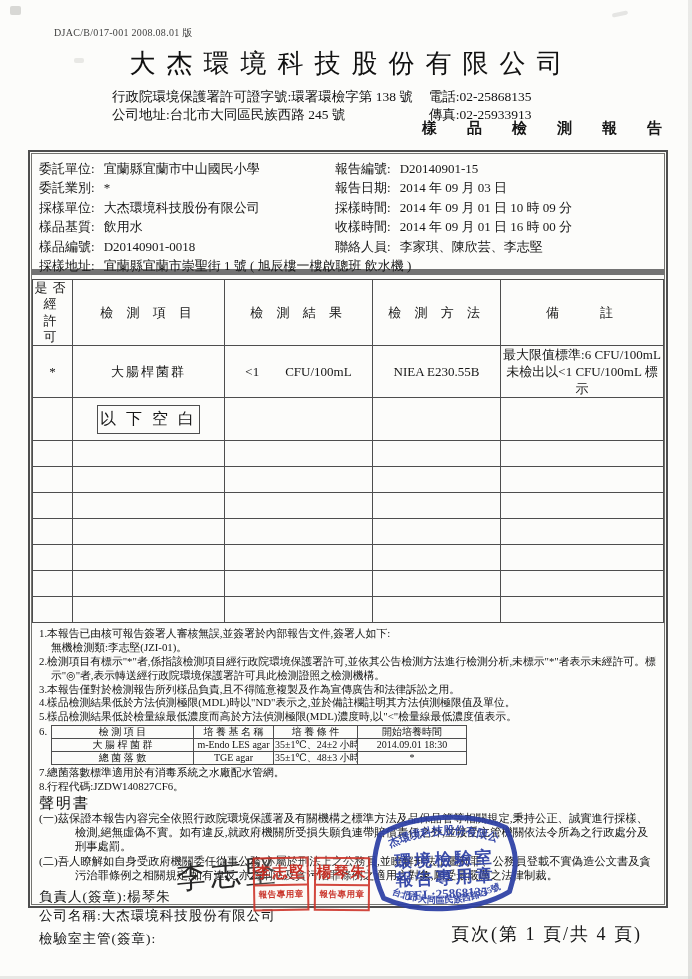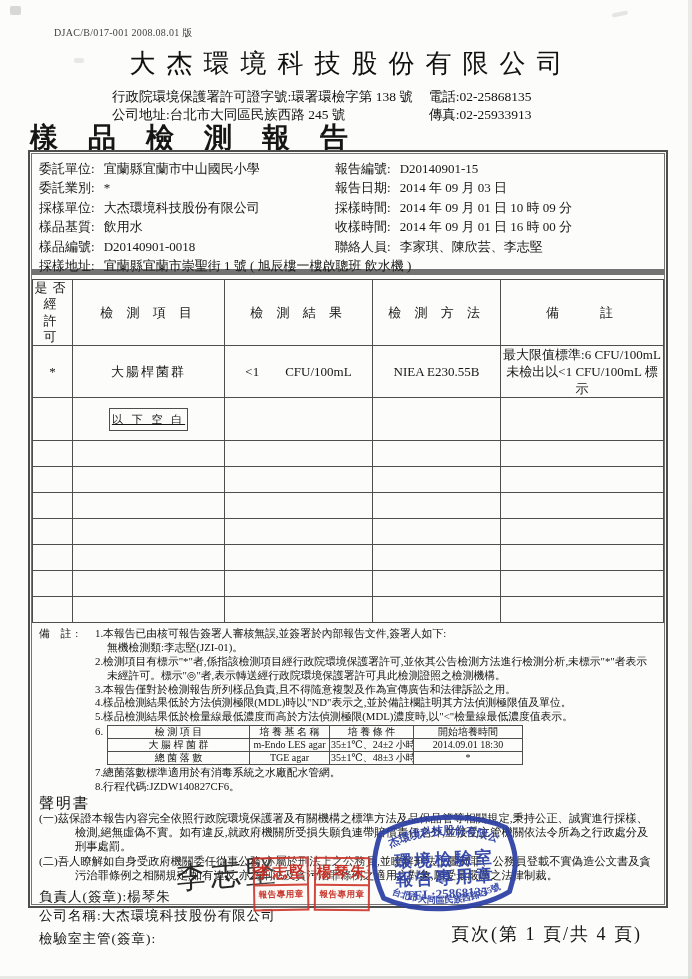--- a/index.html
+++ b/index.html
@@ -12,22 +12,22 @@
   .smudge{position:absolute;background:#b9b9b6;opacity:.55;border-radius:2px;}
   .smudge.s1{left:10px;top:6px;width:11px;height:9px;}
   .smudge.s2{left:612px;top:12px;width:16px;height:4px;transform:rotate(-12deg);opacity:.35;}
   .smudge.s3{left:74px;top:58px;width:10px;height:5px;opacity:.3;}
 
   .doc-code{position:absolute;top:26px;left:54px;font-size:10px;color:#3e3e3e;letter-spacing:.3px;}
   .company-name{position:absolute;top:46px;left:0;width:100%;box-sizing:border-box;text-align:center;
                 font-size:26px;letter-spacing:11px;padding-left:11px;color:#101010;}
   .contact{position:absolute;top:88px;left:112px;display:flex;gap:16px;font-size:13.5px;
            line-height:18px;color:#101010;}
-  .report-title{position:absolute;top:119px;left:0;width:100%;box-sizing:border-box;text-align:left;
-                font-size:28px;font-weight:bold;letter-spacing:30px;padding-left:30px;}
+  .report-title{position:absolute;top:119px;left:0;width:100%;box-sizing:border-box;text-align:right;
+                font-size:15px;font-weight:bold;letter-spacing:30px;padding-left:30px;}
 
   .box-outer{position:absolute;top:150px;left:28px;width:640px;height:758px;
              border:2px solid #4e4e4e;box-sizing:border-box;}
   .box-inner{position:absolute;inset:1px;border:1px solid #747470;}
 
   .info-section{height:121px;border-bottom:6px solid #737373;padding:5px 6px 0 7px;
                 box-sizing:border-box;font-size:13px;}
   .info-grid{display:grid;grid-template-columns:296px 1fr;}
   .info-cell{height:19.4px;line-height:19.4px;white-space:nowrap;overflow:hidden;}
   .info-cell .val{margin-left:9px;}
@@ -37,21 +37,21 @@
   table.results th,table.results td{border:1px solid #4e4e4e;text-align:center;padding:0;}
   table.results th{font-weight:normal;font-size:13px;letter-spacing:5px;height:22px;}
   th.permit-h{font-size:8px;letter-spacing:1px;line-height:1.25;white-space:pre-line;}
   tr.rdata td{height:31px;font-size:13px;}
   td.permit-c{font-size:15px;}
   td.item-c{letter-spacing:2px;}
   td.result-c{font-size:13.5px;}
   td.remark-c{font-size:9.5px;line-height:1.32;text-align:left;padding:2px 3px;white-space:pre-line;}
   tr.rblank td{height:42px;}
   td.blank-holder{text-align:left;padding-left:21px;}
-  .blank-box{display:inline-block;border:1px solid #4e4e4e;padding:3px 2px;font-size:11px;letter-spacing:3px;text-decoration:underline;}
+  .blank-box{display:inline-block;border:1px solid #4e4e4e;padding:3px 2px;font-size:16px;letter-spacing:3px;}
   tr.rempty td{height:25px;}
 
   .notes{padding:4px 8px 0 7px;font-size:10.8px;line-height:13.8px;color:#121212;}
   .notes-flex{display:flex;}
   .notes-label{width:56px;flex:none;letter-spacing:4px;}
   .notes-body{flex:1;}
   .note-item{padding-left:12px;text-indent:-12px;white-space:pre-line;}
   .note6{display:flex;align-items:flex-start;margin:1px 0;}
   .n6-prefix{width:12px;flex:none;}
   table.culture{border-collapse:collapse;table-layout:fixed;width:416px;font-size:10px;}
@@ -200,21 +200,20 @@
               <td></td>
               <td></td>
               <td></td>
               <td></td>
             </tr>
           </tbody>
       </table>
 
       <div class="notes">
         <div class="notes-flex">
-          <span class="notes-label">備 註:</span>
           <div class="notes-body">
             <div class="note-item">1.本報告已由核可報告簽署人審核無誤,並簽署於內部報告文件,簽署人如下:
 無機檢測類:李志堅(JZI-01)。</div>
             <div class="note-item">2.檢測項目有標示"*"者,係指該檢測項目經行政院環境保護署許可,並依其公告檢測方法進行檢測分析,未標示"*"者表示未經許可。標示"◎"者,表示轉送經行政院環境保護署許可具此檢測證照之檢測機構。</div>
             <div class="note-item">3.本報告僅對於檢測報告所列樣品負責,且不得隨意複製及作為宣傳廣告和法律訴訟之用。</div>
             <div class="note-item">4.樣品檢測結果低於方法偵測極限(MDL)時以"ND"表示之,並於備註欄註明其方法偵測極限值及單位。</div>
             <div class="note-item">5.樣品檢測結果低於檢量線最低濃度而高於方法偵測極限(MDL)濃度時,以"&lt;"檢量線最低濃度值表示。</div>
             <div class="note6">
               <span class="n6-prefix">6.</span>
               <table class="culture">

